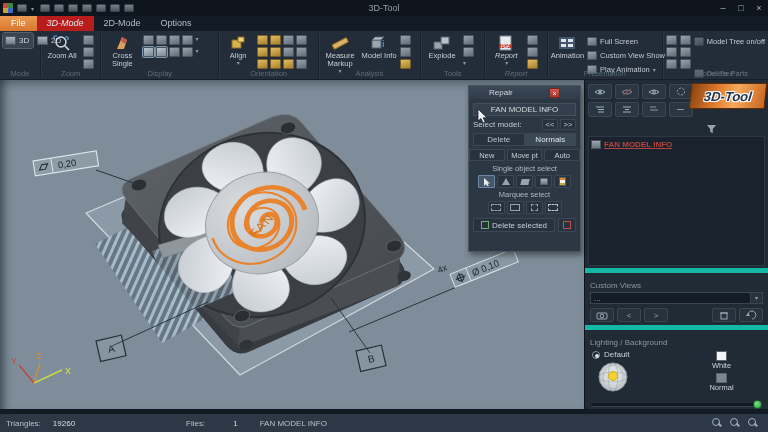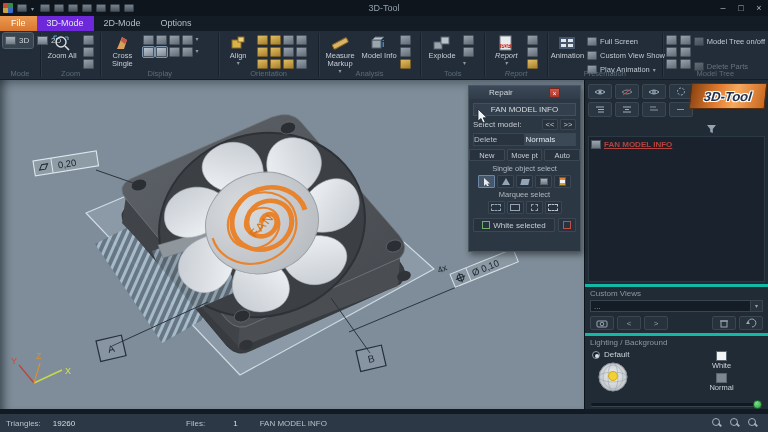--- a/index.html
+++ b/index.html
@@ -15,21 +15,21 @@
   .qai { width:10px; height:8px; background:linear-gradient(#77828c,#4a545e); border:1px solid #39434d; border-radius:1px; }
   .qadrop { width:5px; font-size:6px; color:#8a95a0; }
   .wtitle { position:absolute; left:0; right:0; text-align:center; font-size:9px; color:#93a0ab; }
   .wctrls { margin-left:auto; display:flex; z-index:2; }
   .wc { width:18px; height:14px; font-size:9px; color:#aeb8c2; text-align:center; line-height:14px; }
 
   
   .tabrow { height:15px; background:#131c25; display:flex; align-items:flex-start; }
   .tab { padding:0 10px; font-size:9px; line-height:15px; color:#b4bec7; }
   .tab.file { background:linear-gradient(#eb9a52,#d8772f); color:#fff; padding:0 11px; }
-  .tab.active { background:#6d28d9; color:#e2e8ed; }
+  .tab.active { background:#b91c1c; color:#e2e8ed;font-style:italic; }
 
   
   .ribbon { height:49px; background:#222d39; display:flex; border-bottom:1px solid #141d26; }
   .rgroup { position:relative; padding:2px 3px 11px 3px; display:flex; align-items:flex-start; gap:3px; }
   .rgroup .glabel { position:absolute; left:0; right:0; bottom:1px; text-align:center; font-size:7.5px; color:#5c6b79; }
   .rdiv { width:1px; background:#18212b; margin:2px 0; box-shadow:1px 0 0 #2c3742; }
   .bigbtn { width:36px; display:flex; flex-direction:column; align-items:center; font-size:7.5px; line-height:1.08; color:#c6cdd4; text-align:center; padding-top:1px; }
   .bigbtn .bico { height:17px; display:flex; align-items:center; justify-content:center; margin-bottom:1px; }
   .caret { font-size:6px; color:#8d98a2; }
   .sicol { display:flex; flex-direction:column; gap:2px; padding-top:2px; }
@@ -57,21 +57,21 @@
   .sb-tools { padding:4px 3px 2px 3px; }
   .sb-btnrow { display:flex; gap:3px; margin-bottom:3px; }
   .sb-btn { width:24px; height:15px; background:#2a3641; border:1px solid #3b4753; border-radius:2px; display:flex; align-items:center; justify-content:center; }
   .logo { position:absolute; right:2px; top:3px; width:76px; height:26px; background:linear-gradient(100deg,#8a4312,#e07a2e 35%,#f6a95e 60%,#c9661f); transform:skewX(-6deg); display:flex; align-items:center; justify-content:center; border:1px solid #5e2f0c; }
   .logo span { font-size:13px; font-weight:bold; font-style:italic; color:#24344c; text-shadow:-1px -1px 0 #fff,1px -1px 0 #fff,-1px 1px 0 #fff,1px 1px 0 #fff; letter-spacing:0; }
   .funnelrow { height:12px; padding-left:118px; }
   .sb-tree { height:178px; background:#1a232d; border:1px solid #2c3843; margin:2px 3px; padding:3px 2px; }
   .treeitem { display:flex; align-items:center; gap:3px; }
   .nodeicon { width:10px; height:9px; background:linear-gradient(#9aa5ae,#6a757f); border:1px solid #49545f; }
   .treeitem span.lbl { font-size:8px; font-weight:bold; color:#b2453f; text-decoration:underline; }
-  .sb-sec { padding:2px 5px 3px 5px; border-top:3px solid #14b8a6; }
+  .sb-sec { padding:8px 5px 3px 5px; border-top:5px solid #14b8a6; }
   .sb-sec .seclabel { font-size:8px; color:#8a97a3; margin-bottom:2px; }
   .cv-select { display:flex; height:12px; background:#141d26; border:1px solid #39454f; }
   .cv-select .val { flex:1; font-size:8px; color:#9aa4ae; padding-left:3px; line-height:11px; }
   .cv-select .arrow { width:12px; background:#27323d; border-left:1px solid #39454f; font-size:6px; color:#93a0ab; text-align:center; line-height:11px; }
   .cv-btns { display:flex; gap:3px; margin-top:4px; }
   .cvb { width:24px; height:14px; background:#27323d; border:1px solid #3a4652; border-radius:2px; font-size:8px; color:#9aa4ae; display:flex; align-items:center; justify-content:center; }
   .cvb.sp { margin-left:auto; }
   .lightrow { display:flex; }
   .lightleft { width:90px; }
   .radio { display:flex; align-items:center; gap:4px; font-size:8px; color:#ccd3d9; margin:1px 0 2px 2px; }
@@ -97,21 +97,21 @@
   
   .dialog { position:absolute; left:468px; top:85px; width:113px; height:167px; background:#2c3744; border:1px solid #49555f; box-shadow:2px 3px 6px rgba(0,0,0,.45); z-index:5; }
   .rd-title { height:13px; background:linear-gradient(#3b4857,#303c4a); display:flex; align-items:center; padding:0 20px; }
   .rd-title .t { font-size:8px; color:#d2d9df; flex:1; }
   .rd-close { width:11px; height:10px; background:linear-gradient(#d05848,#a83428); border:1px solid #7c241c; color:#fff; font-size:7px; line-height:9px; text-align:center; border-radius:1px; }
   .rd-header { margin:4px 4px 2px 4px; height:13px; background:#333f4c; border:1px solid #434f5b; text-align:center; font-size:8px; color:#d5dce1; line-height:12px; }
   .rd-selrow { display:flex; align-items:center; padding:1px 4px; font-size:8px; color:#c3cbd3; gap:2px; }
   .rd-selrow .sp { flex:1; }
   .navbtn { min-width:16px; height:11px; background:#27323e; border:1px solid #3b4854; font-size:7.5px; color:#c6ced6; text-align:center; line-height:10px; border-radius:1px; }
   .rd-tabs { display:flex; margin:2px 4px 0 4px; }
-  .rd-tab { flex:1; height:13px; text-align:left; font-size:8px; line-height:12px; color:#b9c2cb; background:#28333f; border:1px solid #3a4651; }
+  .rd-tab { flex:1; height:13px; text-align:center; font-size:8px; line-height:12px; color:#b9c2cb; background:#28333f; border:1px solid #3a4651; }
   .rd-tab.active { background:#3b4856; color:#e0e6ea; border-bottom-color:#3b4856; }
   .rd-btnrow { display:flex; gap:2px; margin:3px 0; }
   .rd-btnrow .navbtn { flex:1; height:12px; line-height:11px; }
   .rd-seclabel { text-align:center; font-size:7.5px; color:#aeb8c2; margin-top:1px; }
   .rd-iconrow { display:flex; gap:2px; justify-content:center; margin:2px 0; }
   .tool { width:17px; height:13px; background:#27323e; border:1px solid #3b4854; border-radius:1px; display:flex; align-items:center; justify-content:center; }
   .tool.sel { background:#46566b; border-color:#6f87a5; }
   .tri { width:0; height:0; border-left:4px solid transparent; border-right:4px solid transparent; border-bottom:7px solid #93a5b5; }
   .flagq { width:8px; height:6px; background:#93a5b5; transform:skewX(-14deg); }
   .boxq { width:8px; height:7px; background:linear-gradient(#aab4bd,#707b85); border:1px solid #55606a; }
@@ -367,21 +367,21 @@
     <div class="sicol">
       <span class="si"></span>
       <span class="si"></span>
       <span class="si"></span>
     </div>
     <div class="sicol">
       <span class="si"></span>
       <span class="si"></span>
       <span class="si"></span>
     </div>
-    <div class="sicol" style="gap:12px;justify-content:flex-end;">
+    <div class="sicol" style="gap:19px;justify-content:flex-end;">
       <div class="prow">
           <span class="si dim"></span>
           <span class="mt-label">Model Tree on/off</span>
         </div>
       <div class="prow">
           <span class="si dim"></span>
           <span class="mt-label dis">Delete Parts</span>
         </div>
       <div class="prow">
           <span class="si dim"></span>
@@ -707,21 +707,21 @@
     <span class="tool">
         <span class="mq" style="width:7px;"></span>
       </span>
     <span class="tool">
         <span class="mq" style="border-color:#b8c6d2;"></span>
       </span>
   </div>
   <div class="rd-delrow">
     <span class="delbtn">
       <span class="delglyph"></span>
-      <span>White selected</span>
+      <span>Delete selected</span>
     </span>
     <span class="delbtn" style="flex:0 0 18px;">
       <span class="delglyph red"></span>
     </span>
   </div>
 </div>
 
 <svg class="mousecursor" width="12" height="16">
   <polygon points="1,0 1,12 4,9.5 6,14 8.2,13 6.2,8.8 10,8.8" fill="#f2f5f7" stroke="#1c242c" stroke-width="0.8"></polygon>
 </svg>

